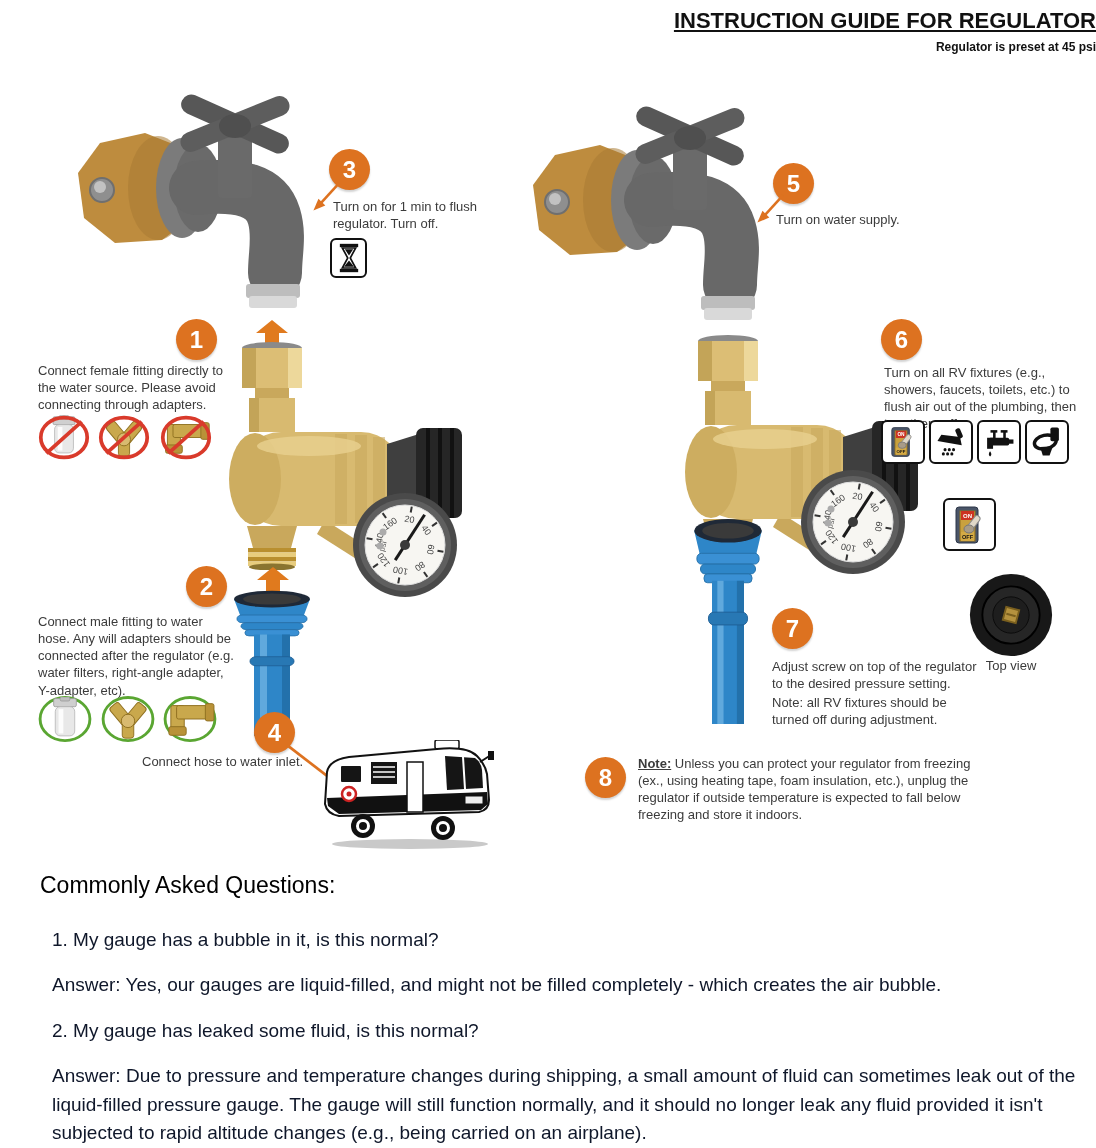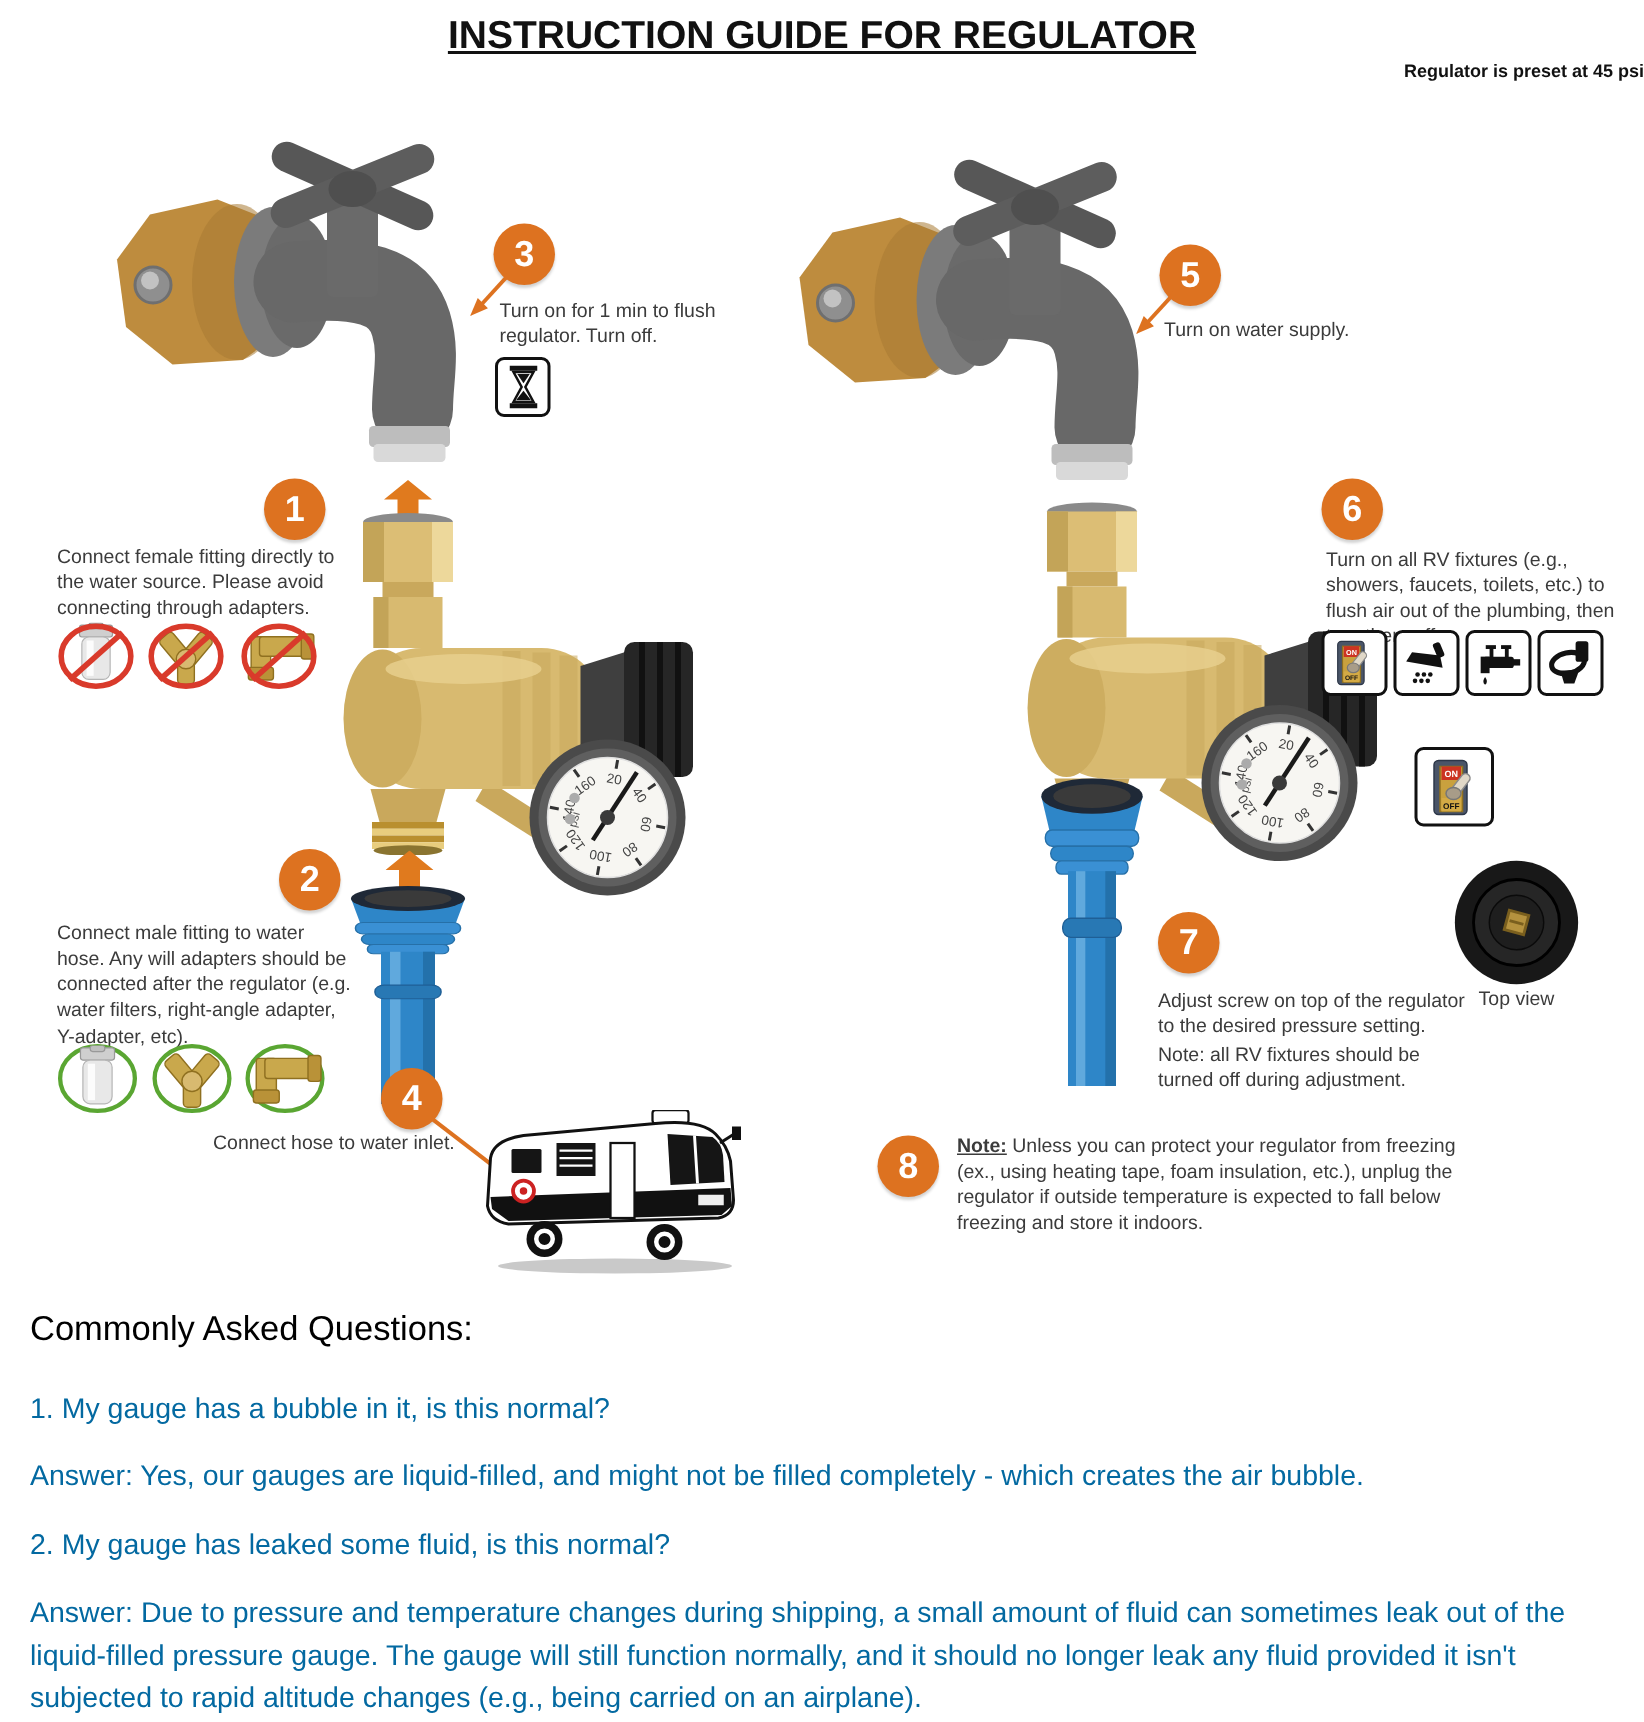--- a/index.html
+++ b/index.html
@@ -1,31 +1,31 @@
 <!DOCTYPE html>
 <html><head>
 <meta charset="utf-8">
 <style>
   html,body{margin:0;padding:0;background:#fff;}
   .page{position:relative;width:1096px;height:1148px;background:#fff;overflow:hidden;
         font-family:"Liberation Sans",sans-serif;color:#3b3b3b;}
   .abs{position:absolute;}
-  .title{width:100%;text-align:center;top:8px;font-size:26px;font-weight:bold;color:#111;}
+  .title{width:100%;text-align:right;top:8px;font-size:22px;font-weight:bold;color:#111;}
   .title span{text-decoration:underline;}
   .subtitle{width:100%;text-align:right;top:40px;font-size:12px;font-weight:bold;color:#111;}
   .step-circle{width:41px;height:41px;border-radius:50%;background:#DD7220;color:#fff;
     display:flex;align-items:center;justify-content:center;font-size:24px;font-weight:bold;
     box-shadow:0 2px 2px rgba(0,0,0,0.18);}
   .step-text{font-size:13px;line-height:1.32;color:#3b3b3b;}
   .nowrap{white-space:nowrap;}
   .icon-box{background:#fff;border:2.5px solid #111;border-radius:6px;
     display:flex;align-items:center;justify-content:center;}
   .bold-u{font-weight:bold;text-decoration:underline;}
-  .faq-h{font-size:23px;color:#000;}
-  .faq-t{font-size:19px;color:#0369a1;line-height:1.5;}
+  .faq-h{font-size:23px;color:#000;margin-left:20px;}
+  .faq-t{font-size:19px;color:#0f172a;line-height:1.5;margin-left:32px;}
   .faq-t b{font-weight:normal;}
   .topview-label{font-size:13px;color:#3b3b3b;}
   svg{display:block;}
 </style>
 </head>
 <body>
 
 <svg width="0" height="0" style="position:absolute" aria-hidden="true">
   <defs>
 

